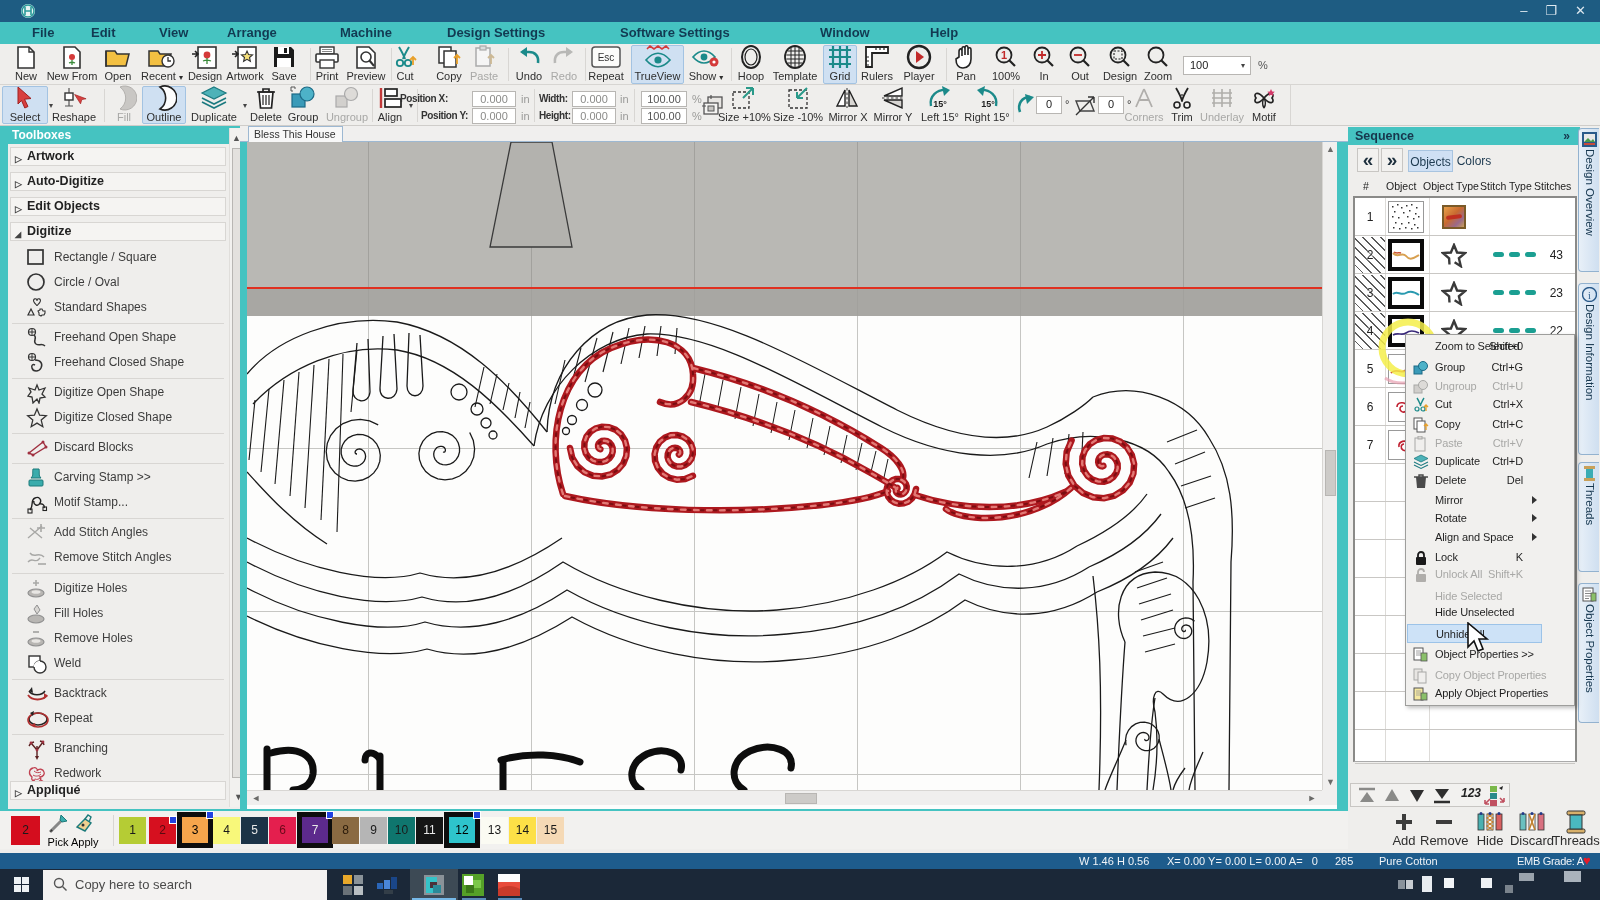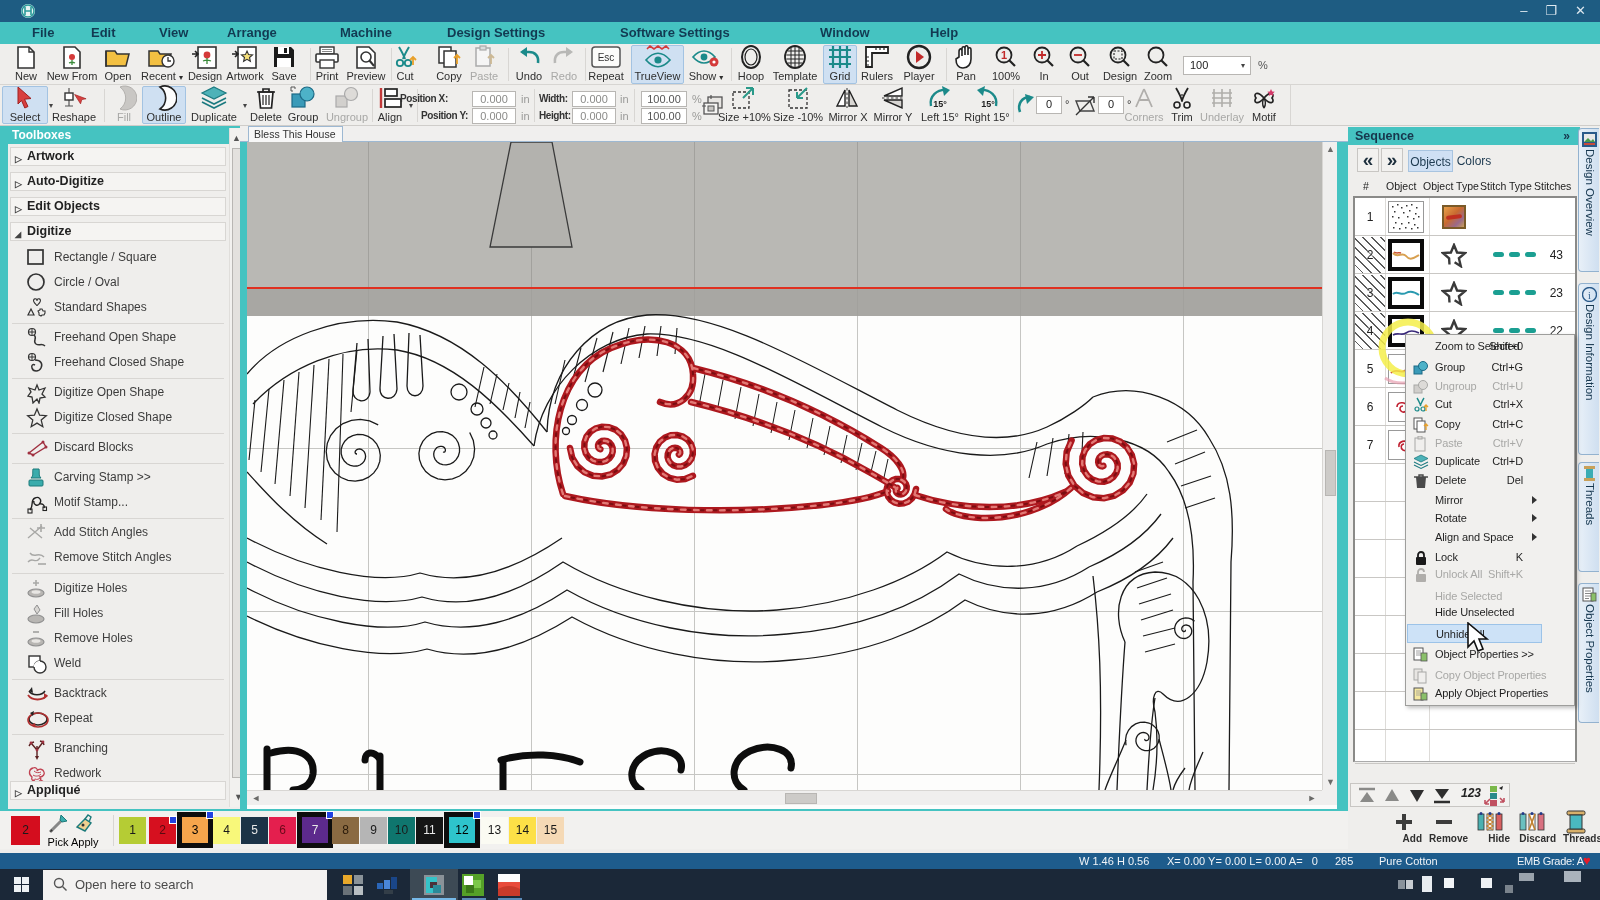--- a/index.html
+++ b/index.html
@@ -57,21 +57,21 @@
 .rnum { position:absolute; left:0; top:0; width:30px; height:100%; font-size:12px; color:#222; text-align:center; }
 .rthumb { position:absolute; left:33px; width:36px; }
 .rstar { position:absolute; left:86px; }
 .rdash { position:absolute; left:138px; }
 .rcount { position:absolute; right:12px; font-size:12px; color:#222; }
 .hatch { background:repeating-linear-gradient(45deg,#fdfdfd 0 5px,#5a5a5a 5px 6.3px); text-shadow:0 0 2px #fff,0 0 3px #fff,1px 1px 2px #fff; }
 .colline { position:absolute; top:0; width:1px; height:100%; background:#dddbd8; }
 
 #sortrow { position:absolute; left:2px; top:656px; width:160px; height:24px; background:#f2f1ef; border:1px solid #c8c6c3;font-style:italic; }
 #btnrow  { position:absolute; left:0px; top:684px; width:232px; height:38px; }
-.bbtn { position:absolute; top:0; text-align:right; font-size:10px; color:#2e2e2e;font-weight:bold; }
+.bbtn { position:absolute; top:0; text-align:center; font-size:13px; color:#2e2e2e; }
 .bbtn .ic { height:22px; display:flex; align-items:center; justify-content:center; }
 
 .stab { position:absolute; left:1578px; width:21px; background:linear-gradient(90deg,#e8f0f8,#cfdff0); border:1px solid #93b2cf; border-right:none; border-radius:4px 0 0 4px; }
 .stab .sic { display:block; margin:3px auto 2px auto; }
 .stab .stx { writing-mode:vertical-rl; font-size:11.5px; color:#16374f; display:block; margin:0 auto; line-height:17px; }
 
 #ctx { left:1405px; top:334px; width:170px; height:372px; background:#f1f0ee; border:1px solid #9e9e9c; box-shadow:2px 2px 4px rgba(0,0,0,.25); }
 .mi { position:absolute; left:1px; width:135px; height:19px; font-size:11px; color:#1f1f1f; line-height:19px; letter-spacing:-0.1px; }
 .mi .mtx { position:absolute; left:28px; white-space:nowrap; }
 .mi .msc { position:absolute; right:19px; }
@@ -1446,21 +1446,21 @@
   <span style="left:1583px;top:0px;color:#e41b28;font-size:13px">♥</span>
 </div>
 
 <div class="abs" id="taskbar">
   <svg class="abs" style="left:14px;top:8px" width="15" height="15" viewBox="0 0 15 15">
       <path d="M0 0h7v7H0zM8 0h7v7H8zM0 8h7v7H0zM8 8h7v7H8z" fill="#eef2f5"></path>
     </svg>
   <div id="search"><svg style="position:absolute;left:10px;top:7px" width="15" height="15" viewBox="0 0 15 15">
         <circle cx="6" cy="6" r="4.5" fill="none" stroke="#555" stroke-width="1.4"></circle>
         <path d="M9.5 9.5L13.5 13.5" stroke="#555" stroke-width="1.4"></path>
-      </svg><span style="margin-left:32px">Open here to search</span></div>
+      </svg><span style="margin-left:32px">Copy here to search</span></div>
   <div class="tic" style="left:341px"><svg width="24" height="24" viewBox="0 0 24 24">
         <rect x="2" y="2" width="9" height="9" fill="#e8a82a"></rect>
         <rect x="13" y="2" width="9" height="9" fill="#8a9298"></rect>
         <rect x="2" y="13" width="9" height="9" fill="#6a7278"></rect>
         <rect x="13" y="13" width="9" height="9" fill="#b8bec2"></rect>
       </svg></div>
   <div class="tic" style="left:376px"><svg width="24" height="24" viewBox="0 0 24 24">
         <rect x="1" y="10" width="6" height="6" fill="#2a66b8"></rect>
         <rect x="8" y="7" width="6" height="9" fill="#4a86d8"></rect>
         <rect x="15" y="4" width="6" height="12" fill="#1a4688"></rect>

